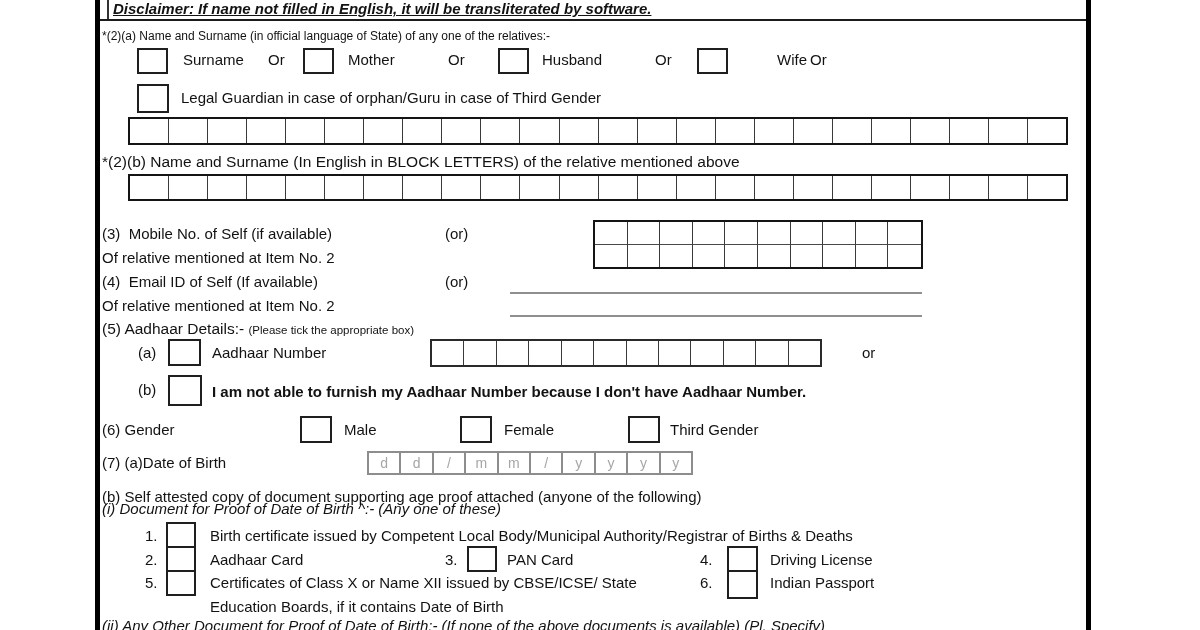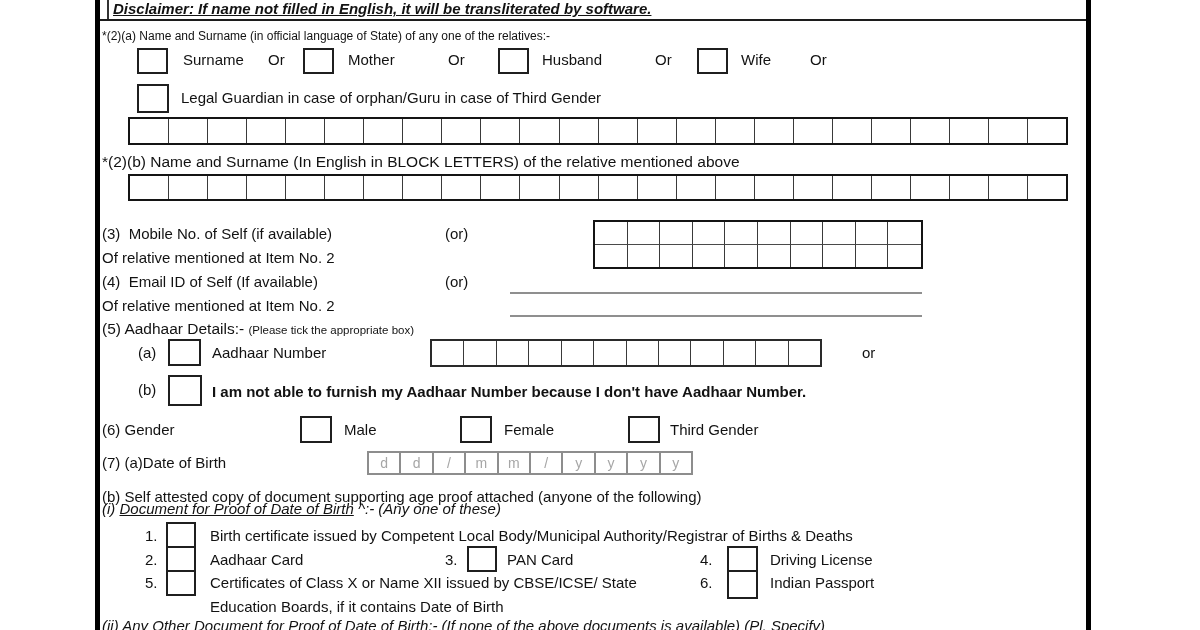--- a/index.html
+++ b/index.html
@@ -21,21 +21,21 @@
     grid-template-columns:repeat(10,1fr);grid-template-rows:1fr 1fr;}
   .numGrid .cbx{border-right:1px solid #3a3a3a;border-bottom:1px solid #4a4a4a;}
   .numGrid .cbx:nth-child(10n){border-right:none;}
   .numGrid .cbx:nth-child(n+11){border-bottom:none;}
   .dobGrid{position:absolute;display:flex;border:2px solid #8d8d8d;box-sizing:border-box;background:#fff;}
   .dobGrid .dcell{flex:1;border-right:2px solid #8d8d8d;color:#a6a6a6;font-size:14px;
     display:flex;align-items:center;justify-content:center;}
   .dobGrid .dcell:last-child{border-right:none;}
   .disclaimer{font-weight:700;font-style:italic;text-decoration:underline;}
   .ital{font-style:italic;}
-  .iuline{font-style:italic;text-decoration:underline;}
+  .iuline{font-style:italic;}
   .smallnote{font-size:11.5px;}
 </style>
 </head>
 <body>
 
 <div id="page">
 
   <div class="vline" style="left:95px;top:0;width:5px;height:630px;"></div>
   <div class="vline" style="left:1086px;top:0;width:5px;height:630px;"></div>
   <div class="vline" style="left:107px;top:0;width:2px;height:20px;background:#333;"></div>
@@ -48,21 +48,21 @@
   <div class="cb" style="left:137px;top:48px;width:31px;height:26px;"></div>
   <div class="abs" style="left:183px;top:51px;">Surname</div>
   <div class="abs" style="left:268px;top:51px;">Or</div>
   <div class="cb" style="left:303px;top:48px;width:31px;height:26px;"></div>
   <div class="abs" style="left:348px;top:51px;">Mother</div>
   <div class="abs" style="left:448px;top:51px;">Or</div>
   <div class="cb" style="left:498px;top:48px;width:31px;height:26px;"></div>
   <div class="abs" style="left:542px;top:51px;">Husband</div>
   <div class="abs" style="left:655px;top:51px;">Or</div>
   <div class="cb" style="left:697px;top:48px;width:31px;height:26px;"></div>
-  <div class="abs" style="left:741px;top:51px;">Wife</div>
+  <div class="abs" style="left:777px;top:51px;">Wife</div>
   <div class="abs" style="left:810px;top:51px;">Or</div>
 
   <div class="cb" style="left:137px;top:84px;width:32px;height:29px;"></div>
   <div class="abs" style="left:181px;top:89px;">Legal Guardian in case of orphan/Guru in case of Third Gender</div>
 
   <div class="charRow" style="left:128px;top:117px;width:940px;height:28px;">
       <div class="cbx"></div>
       <div class="cbx"></div>
       <div class="cbx"></div>
       <div class="cbx"></div>

